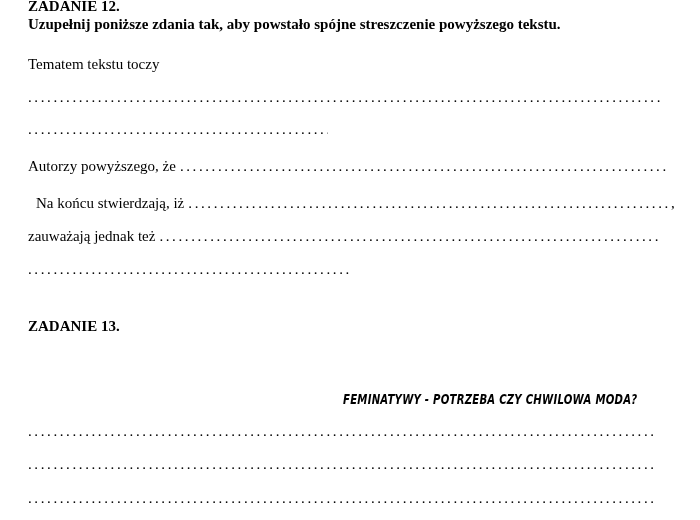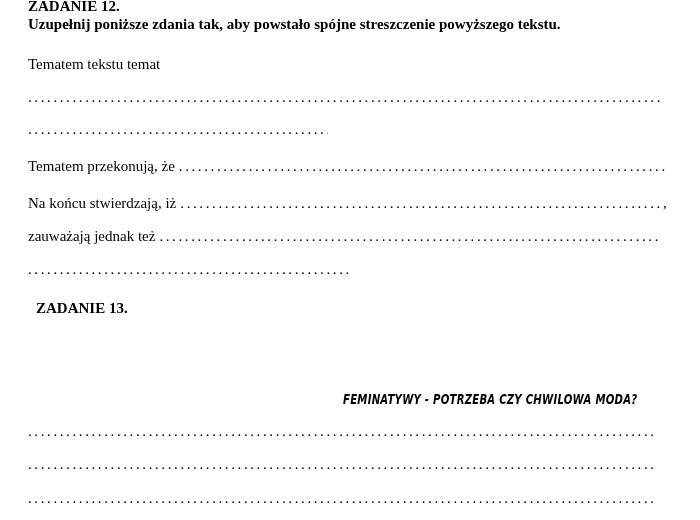--- a/index.html
+++ b/index.html
@@ -54,41 +54,41 @@
     white-space: nowrap;
   }
 </style>
 </head>
 <body>
 
 <div class="abs b" style="top:-2px;">ZADANIE 12.</div>
 
 <div class="abs b" style="top:16px;text-align:center;">Uzupełnij poniższe zdania tak, aby powstało spójne streszczenie powyższego tekstu.</div>
 
-<div class="abs" style="top:56px;">Tematem tekstu temat</div>
+<div class="abs" style="top:56px;">Tematem tekstu toczy</div>
 
 <div class="abs leader clip w-full" style="top:89px;">........................................................................................................................</div>
 
 <div class="abs leader clip w-half-a" style="top:121px;">........................................................................................................................</div>
 
 <div class="abs" style="top:158px;">
-  <span class="prefix">Tematem przekonują, że</span><span class="leader">.............................................................................</span>
+  <span class="prefix">Autorzy powyższego, że</span><span class="leader">.............................................................................</span>
 </div>
 
-<div class="abs" style="top:195px;">
+<div class="abs" style="top:195px;margin-left:8px;">
   <span class="prefix">Na końcu stwierdzają, iż</span><span class="leader">............................................................................</span><span>,</span>
 </div>
 
 <div class="abs" style="top:228px;">
   <span class="prefix">zauważają jednak też</span><span class="leader">...............................................................................</span>
 </div>
 
 <div class="abs leader clip w-half-b" style="top:261px;">........................................................................................................................</div>
 
-<div class="abs b" style="top:300px;margin-left:8px;">ZADANIE 13.</div>
+<div class="abs b" style="top:318px;">ZADANIE 13.</div>
 
 <div class="abs b para13" style="top:336px;">
 </div>
 
 <div class="essay-title-wrap">
   <span class="essay-title">FEMINATYWY - POTRZEBA CZY CHWILOWA MODA?</span>
 </div>
 
 <div class="abs leader clip w-bottom" style="top:423px;">........................................................................................................................</div>
 

